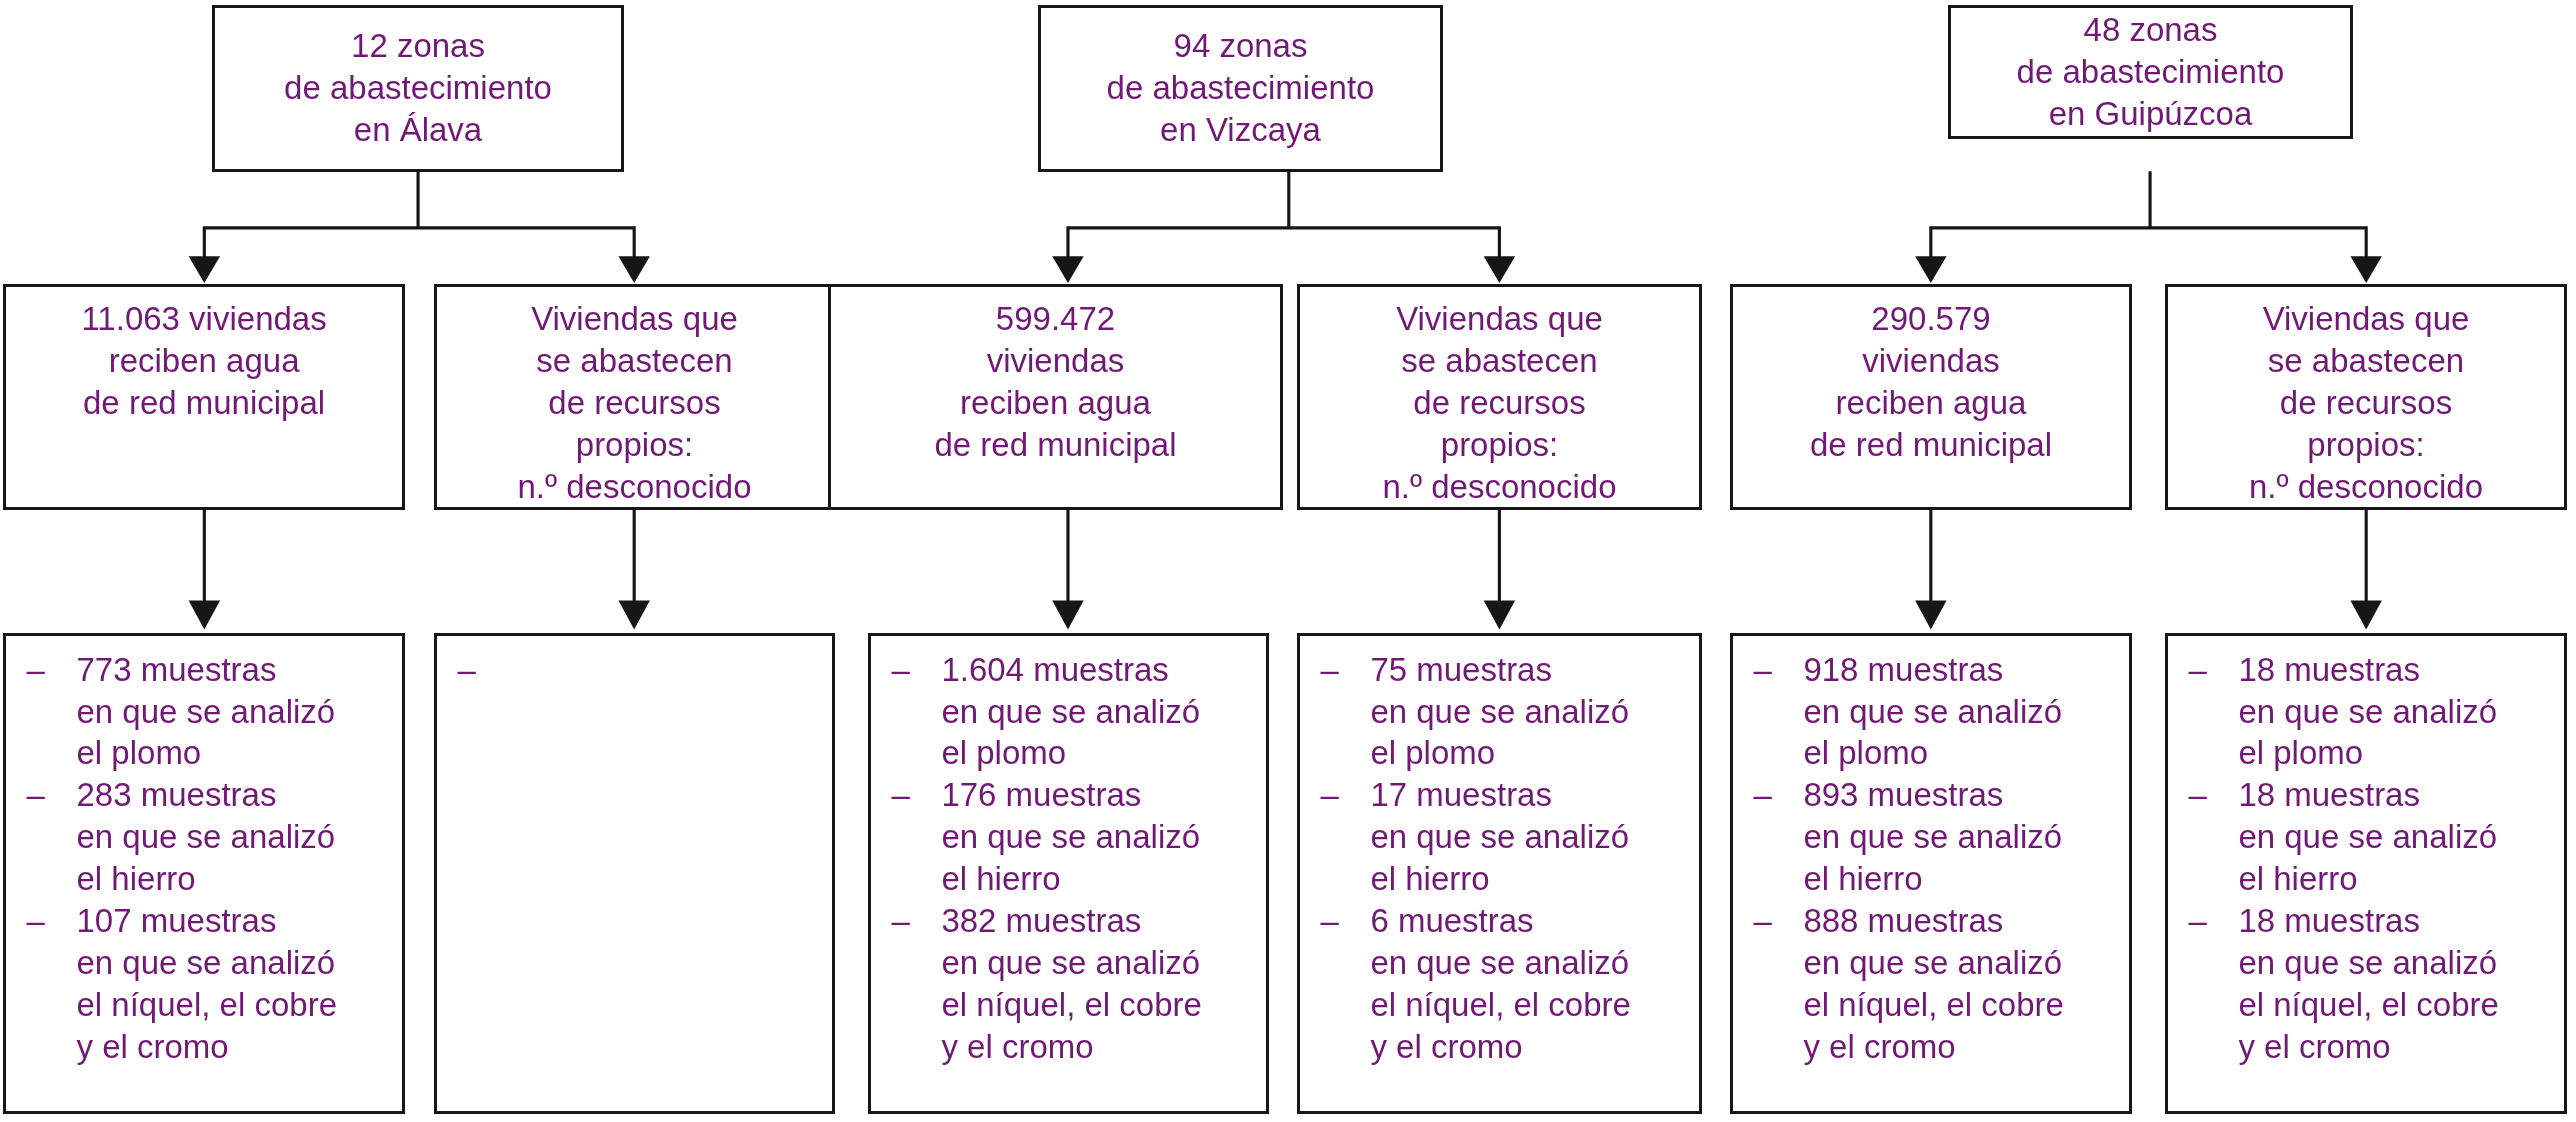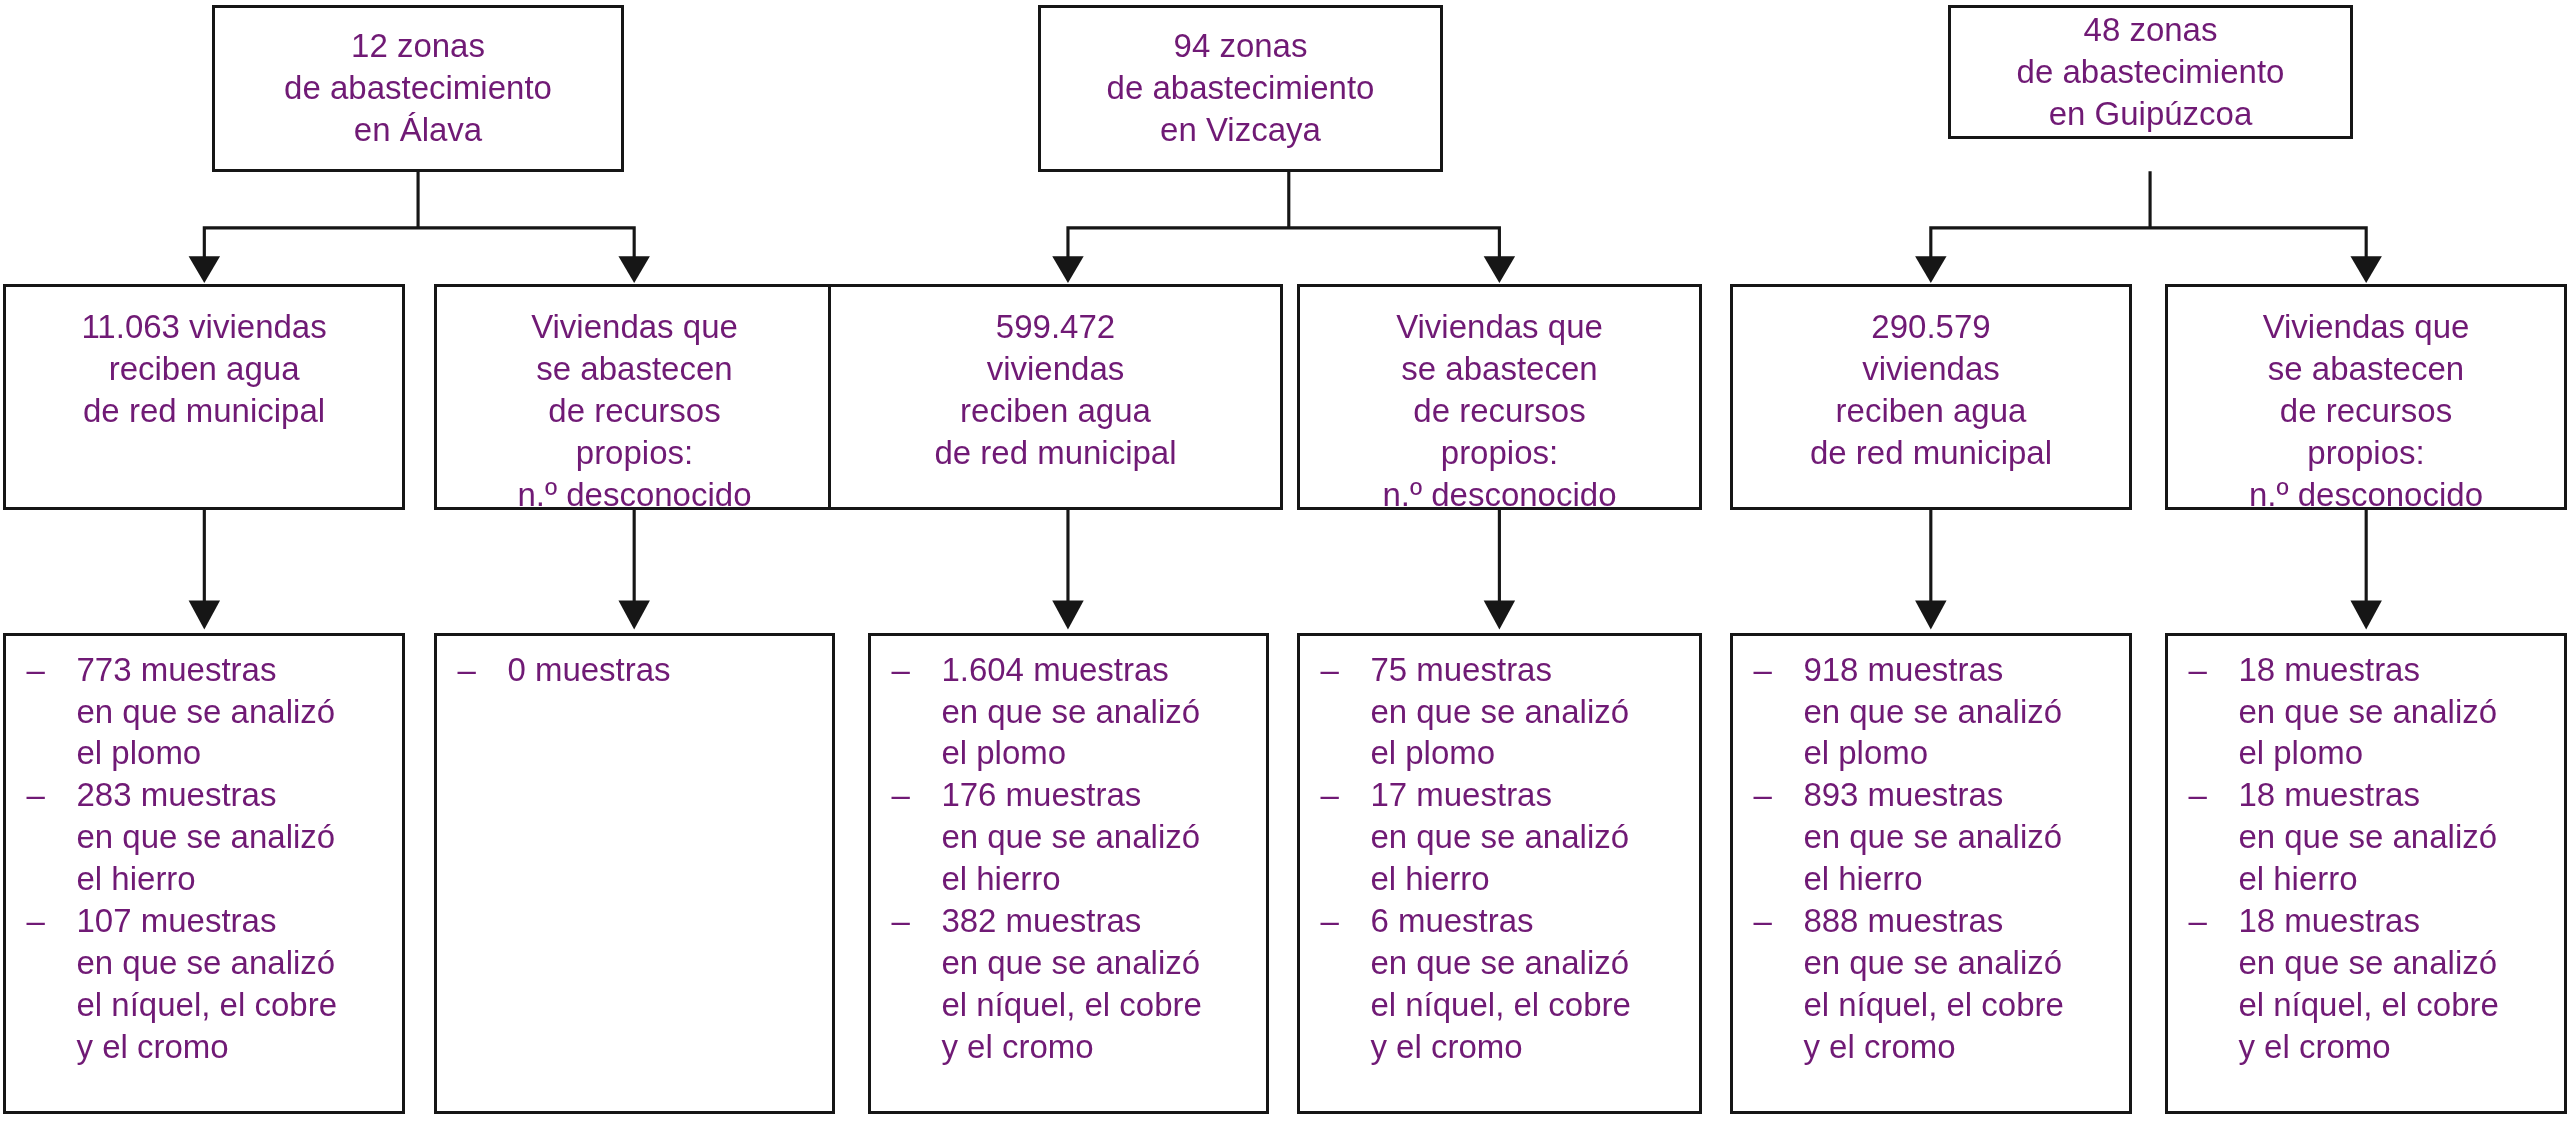--- a/index.html
+++ b/index.html
@@ -16,21 +16,21 @@
   .wires path { stroke: #161616; stroke-width: 4; fill: none; }
   .wires polygon { fill: #161616; stroke: none; }
   .box {
     position: absolute;
     border: 3.1px solid #161616;
     background: #ffffff;
     box-sizing: border-box;
   }
   .txt { white-space: pre-line; font-size: 33px; line-height: 1.27; }
   .zones { display: flex; align-items: center; justify-content: center; text-align: center; }
-  .supply { display: flex; justify-content: center; text-align: center; padding-top: 19px; }
+  .supply { display: flex; justify-content: center; text-align: center; padding-top: 11px; }
   .samples { padding: 12.6px 6.3px 0 20.4px; }
   .item { display: flex; font-size: 33px; line-height: 1.27; margin: 0; }
   .dash { flex: 0 0 50px; width: 50px; }
   .itxt { white-space: pre-line; flex: 1 1 auto; }
 </style>
 </head>
 <body>
 
 <div class="stage">
 
@@ -134,21 +134,20 @@
       <span class="itxt">107 muestras
 en que se analizó
 el níquel, el cobre
 y el cromo</span>
     </div>
   </div>
 
   <div class="box samples" style="left:434px; top:633px; width:401px; height:481px">
     <div class="item">
       <span class="dash">–</span>
-      <span class="itxt">0 muestras</span>
     </div>
   </div>
 
   <div class="box samples" style="left:868px; top:633px; width:401px; height:481px">
     <div class="item">
       <span class="dash">–</span>
       <span class="itxt">1.604 muestras
 en que se analizó
 el plomo</span>
     </div>

